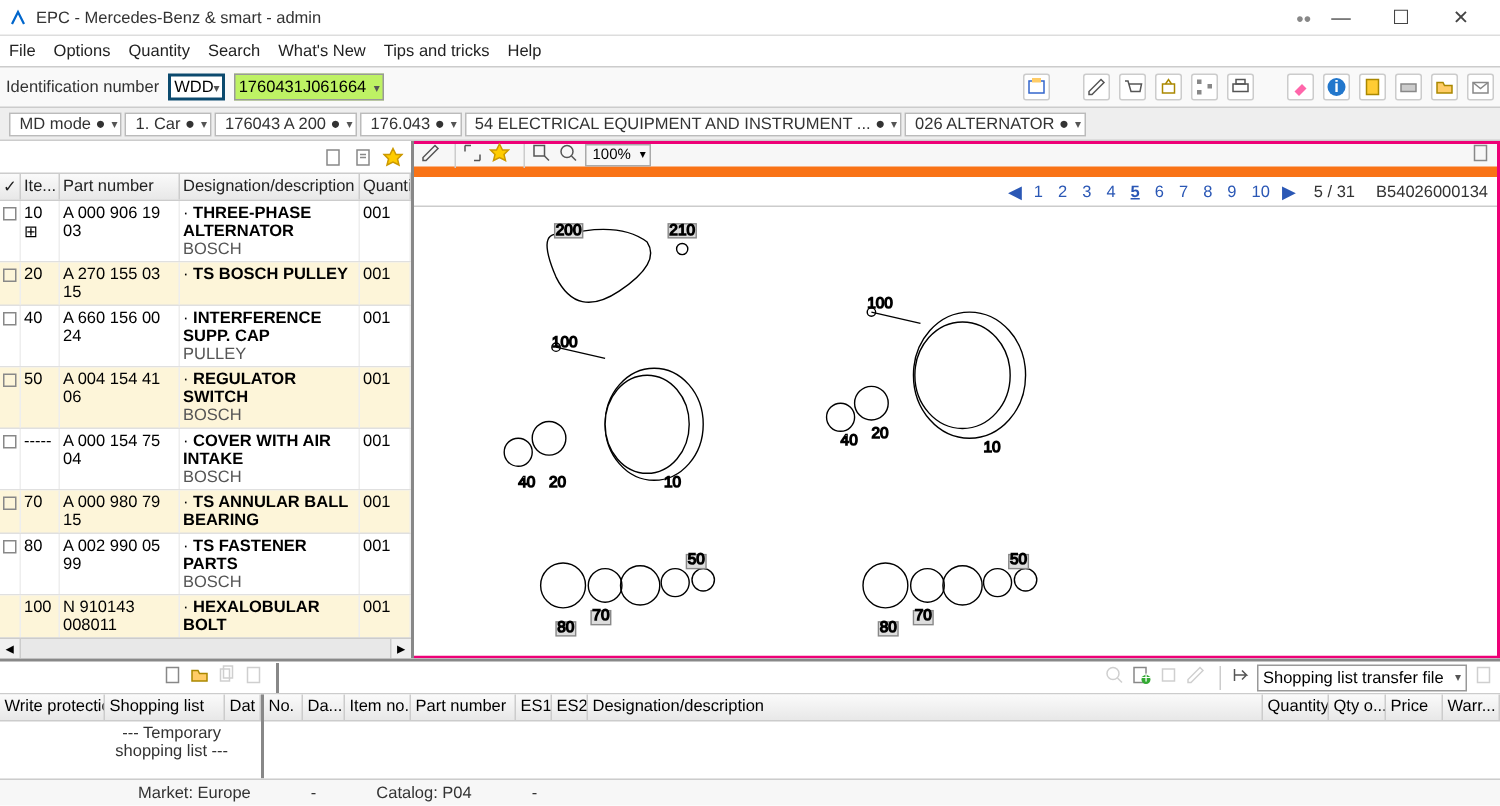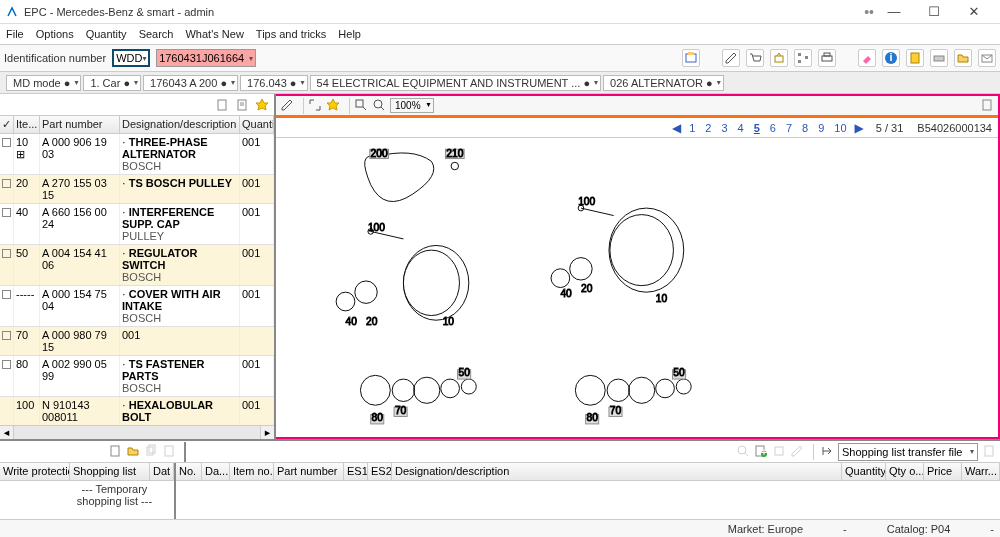--- a/index.html
+++ b/index.html
@@ -7,21 +7,21 @@
 .titlebar { height: 24px; background: #fff; display: flex; align-items: center; padding: 0 6px; color: #333; border-bottom: 1px solid #ddd; }
 .titlebar .icon { width: 12px; height: 12px; margin-right: 6px; }
 .titlebar .spacer { flex: 1; }
 .titlebar .wc { width: 40px; text-align: center; color: #444; font-size: 13px; cursor: default; }
 .menubar { height: 20px; display: flex; align-items: center; gap: 12px; padding: 0 6px; color: #222; }
 .menubar span { cursor: default; }
 .idbar { height: 28px; border-top: 1px solid #ccc; border-bottom: 1px solid #ccc; display: flex; align-items: center; padding: 0 4px; gap: 6px; background: #f9f9f9; }
 .idbar label { color: #333; }
 .idbar select, .idbar .combo { border: 2px solid #0c4a6e; background: #fff; height: 18px; font-size: 11px; padding: 0 2px; }
 .idbar .combo { width: 38px; display: inline-flex; align-items: center; justify-content: space-between; }
-.idbar .combo2 { width: 100px; display: inline-flex; align-items: center; justify-content: space-between; border: 1px solid #999; background: #fca5a5; height: 18px; font-size: 11px; padding: 0 2px;}
+.idbar .combo2 { width: 100px; display: inline-flex; align-items: center; justify-content: space-between; border: 1px solid #999; background: #bef264; height: 18px; font-size: 11px; padding: 0 2px;}
 .idbar .tool-icons { margin-left: auto; display: flex; gap: 6px; align-items: center; }
 .tool-icons .ti { width: 18px; height: 18px; border: 1px solid #ccc; background: #fff; border-radius: 2px; display:flex; align-items:center; justify-content:center; cursor:pointer; }
 .breadcrumb { height: 22px; background: #eee; border-bottom: 1px solid #ccc; display: flex; align-items: center; padding: 0 6px; gap: 2px; font-size: 10px; color: #333; }
 .breadcrumb .bc { background: #fff; border: 1px solid #bbb; padding: 1px 10px 1px 6px; height: 16px; display:flex; align-items:center; cursor: pointer; position: relative; }
 .breadcrumb .bc::after { content: "▾"; position: absolute; right: 2px; font-size:8px; color:#555; }
 .main { flex: 1; display: flex; overflow: hidden; }
 .left-pane { width: 276px; border-right: 2px solid #888; display: flex; flex-direction: column; background: #fff; }
 .lp-tools { height: 22px; border-bottom: 1px solid #ccc; display:flex; justify-content:flex-end; align-items:center; gap:4px; padding:0 4px; }
 .lp-tools .ti { width:16px; height:16px; display:flex; align-items:center; justify-content:center; cursor:pointer; }
 .parts-header { height: 18px; background: linear-gradient(#fafafa,#e8e8e8); border-bottom: 1px solid #ccc; display: grid; grid-template-columns: 14px 26px 80px 1fr 34px; font-size:10px; color:#222; }
@@ -30,41 +30,41 @@
 .part-row { display: grid; grid-template-columns: 14px 26px 80px 1fr 34px; border-bottom: 1px solid #e0e0e0; font-size:10px; min-height: 24px; }
 .part-row > div { padding: 2px 2px; border-right: 1px solid #eee; overflow:hidden; }
 .part-row.hl { background: #fdf5d9; }
 .part-row .ck { display:flex; align-items:flex-start; justify-content:center; }
 .part-row .ck span { width:9px; height:9px; border:1px solid #888; display:inline-block; margin-top:2px; }
 .part-desc b { font-weight: bold; }
 .part-desc .sub { color:#555; }
 .part-desc .link { color: #0045cc; text-decoration: underline; cursor:pointer; }
 .scroll-h { height: 14px; border-top: 1px solid #ccc; background: #f0f0f0; display:flex; }
 .right-pane { flex:1; display:flex; flex-direction:column; border: 2px solid #e07; border-left:none; }
-.rp-tools { height: 22px; border-bottom: 3px solid #f97316; display:flex; align-items:center; gap:4px; padding:0 4px; background:#f7f7f7; }
+.rp-tools { height: 22px; border-bottom: 7px solid #f97316; display:flex; align-items:center; gap:4px; padding:0 4px; background:#f7f7f7; }
 .rp-tools .sep { flex:1; }
 .rp-tools .zoom { border:1px solid #aaa; padding:1px 12px 1px 4px; font-size:10px; position:relative; }
 .rp-tools .zoom::after { content:"▾"; position:absolute; right:2px; font-size:8px; }
 .rp-nav { height: 20px; border-bottom:1px solid #ccc; display:flex; align-items:center; justify-content:flex-end; gap:6px; padding:0 6px; font-size:10px; color:#2a57b5; }
 .rp-nav .arrow { cursor:pointer; color:#2a57b5; font-size:12px; }
 .rp-nav .pg { cursor:pointer; padding:0 2px; }
 .rp-nav .partid { color:#333; margin-left:8px; }
 .diagram { flex:1; background:#fff; position:relative; overflow:hidden; }
 .diagram svg { width:100%; height:100%; }
 .bottom-pane { height: 80px; border-top: 2px solid #888; display:flex; flex-direction:column; background:#fff; }
 .bp-tools { height:22px; display:flex; align-items:center; padding:0 4px; gap:4px; border-bottom:1px solid #ccc; }
 .bp-tools .sep { flex:1; }
 .bp-tools .combo3 { border:1px solid #999; height:18px; width:140px; display:flex; align-items:center; justify-content:space-between; padding:0 3px; font-size:10px; }
 .bp-split { flex:1; display:flex; }
 .bp-left { width: 176px; border-right: 2px solid #888; display:flex; flex-direction:column; }
 .bp-right { flex:1; display:flex; flex-direction:column; }
 .bp-header { height:18px; background:linear-gradient(#fafafa,#e8e8e8); border-bottom:1px solid #ccc; display:flex; font-size:10px; }
 .bp-header div { border-right:1px solid #ccc; padding:2px 3px; overflow:hidden; white-space:nowrap; }
 .bp-row { display:flex; font-size:10px; padding:2px 3px; color:#333;text-align:center; }
-.statusbar { height:18px; border-top:1px solid #ccc; display:flex; align-items:center; font-size:10px; color:#333; padding:0 6px; gap:40px; background:#f7f7f7;justify-content:flex-end; }
+.statusbar { height:18px; border-top:1px solid #ccc; display:flex; align-items:center; font-size:10px; color:#333; padding:0 22px; gap:40px; background:#f7f7f7; }
 .ti svg { width:14px; height:14px; }
 .drop { font-size:8px; color:#555; }
 </style>
 </head>
 <body>
 
 <div class="titlebar">
   <svg class="icon" viewBox="0 0 12 12">
       <path d="M2 10 L6 2 L10 10" stroke="#06c" stroke-width="1.5" fill="none"></path>
     </svg>
@@ -251,20 +251,21 @@
     <div>A 000 154 75 04</div>
     <div class="part-desc">· <b>COVER WITH AIR INTAKE</b><br><span class="sub">BOSCH</span></div>
     <div>001</div>
         </div>
         <div class="part-row hl">
     <div class="ck">
             <span></span>
           </div>
     <div>70</div>
     <div>A 000 980 79 15</div>
+    <div class="part-desc">· <b>TS ANNULAR BALL BEARING</b></div>
     <div>001</div>
         </div>
         <div class="part-row">
     <div class="ck">
             <span></span>
           </div>
     <div>80</div>
     <div>A 002 990 05 99</div>
     <div class="part-desc">· <b>TS FASTENER PARTS</b><br><span class="sub">BOSCH</span></div>
     <div>001</div>

